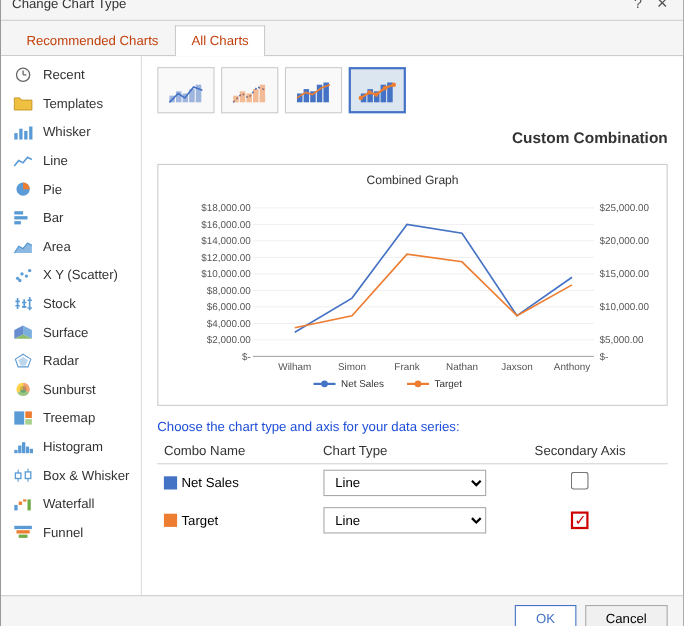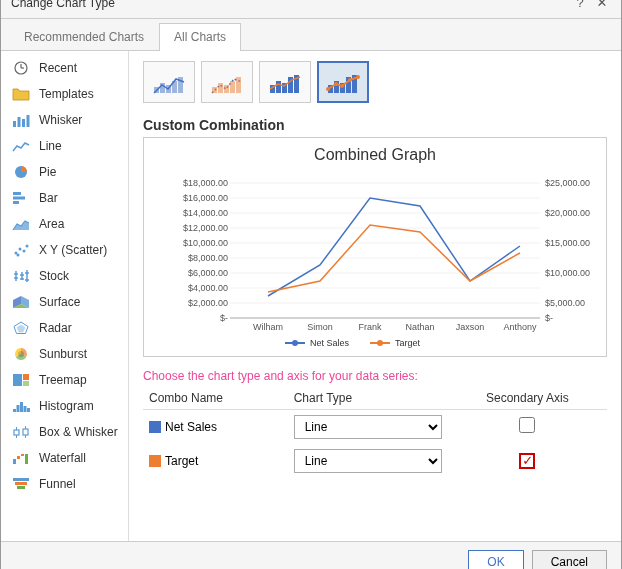--- a/index.html
+++ b/index.html
@@ -53,21 +53,21 @@
       padding: 0 8px;
     }
 
     .tab {
       padding: 6px 14px;
       cursor: pointer;
       border: 1px solid transparent;
       border-bottom: none;
       font-size: 12px;
       margin-top: 4px;
-      color: #737373;
+      color: #c2410c;
     }
 
     .tab.active {
       background: #fff;
       border-color: #ccc;
       border-bottom-color: #fff;
       margin-bottom: -1px;
       z-index: 1;
     }
 
@@ -130,53 +130,54 @@
 
     .chart-icon-btn.selected {
       border: 2px solid #4472c4;
       background: #dce6f1;
     }
 
     .section-title {
       font-size: 14px;
       font-weight: 600;
       color: #333;
-      margin-bottom: 4px;
+      margin-bottom: 16px;
+      text-align: right;
     }
 
     .chart-preview {
       border: 1px solid #ccc;
       background: #fff;
       padding: 8px;
       margin-bottom: 12px;
       height: 220px;
       position: relative;
     }
 
     .chart-title {
       text-align: center;
-      font-size: 16px;
+      font-size: 11px;
       color: #333;
       margin-bottom: 4px;
     }
 
     svg.chart-svg {
       width: 100%;
       height: 185px;
     }
 
     .series-table {
       width: 100%;
       border-collapse: collapse;
     }
 
     .series-table-header {
       font-size: 12px;
       margin-bottom: 4px;
-      color: #ec4899;
+      color: #1d4ed8;
     }
 
     .series-table th {
       font-weight: normal;
       text-align: left;
       padding: 4px 6px;
       border-bottom: 1px solid #ddd;
       color: #333;
       font-size: 12px;
     }

